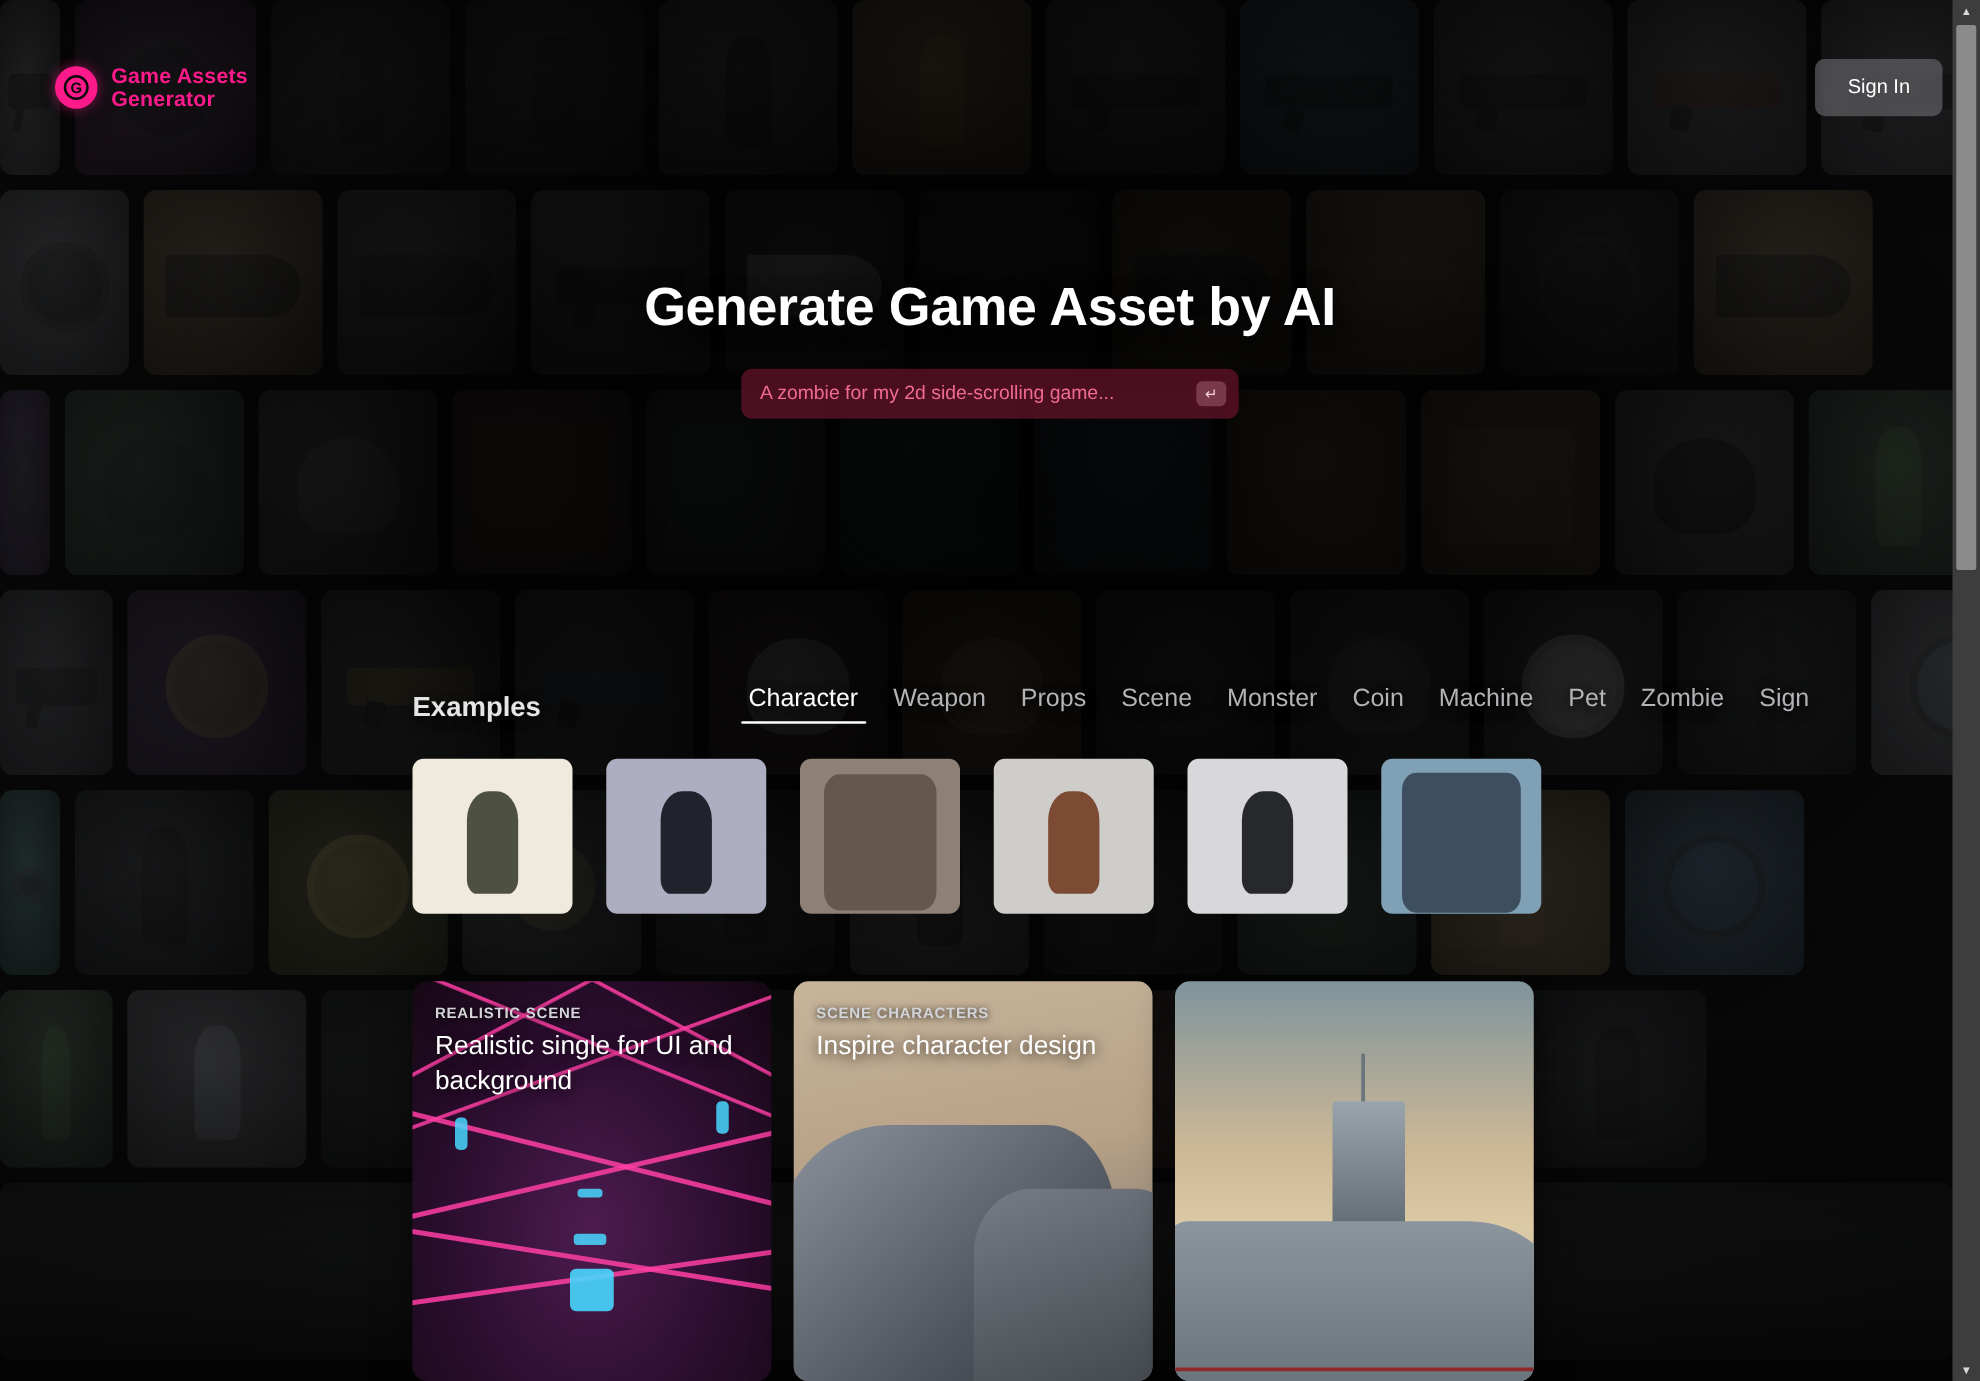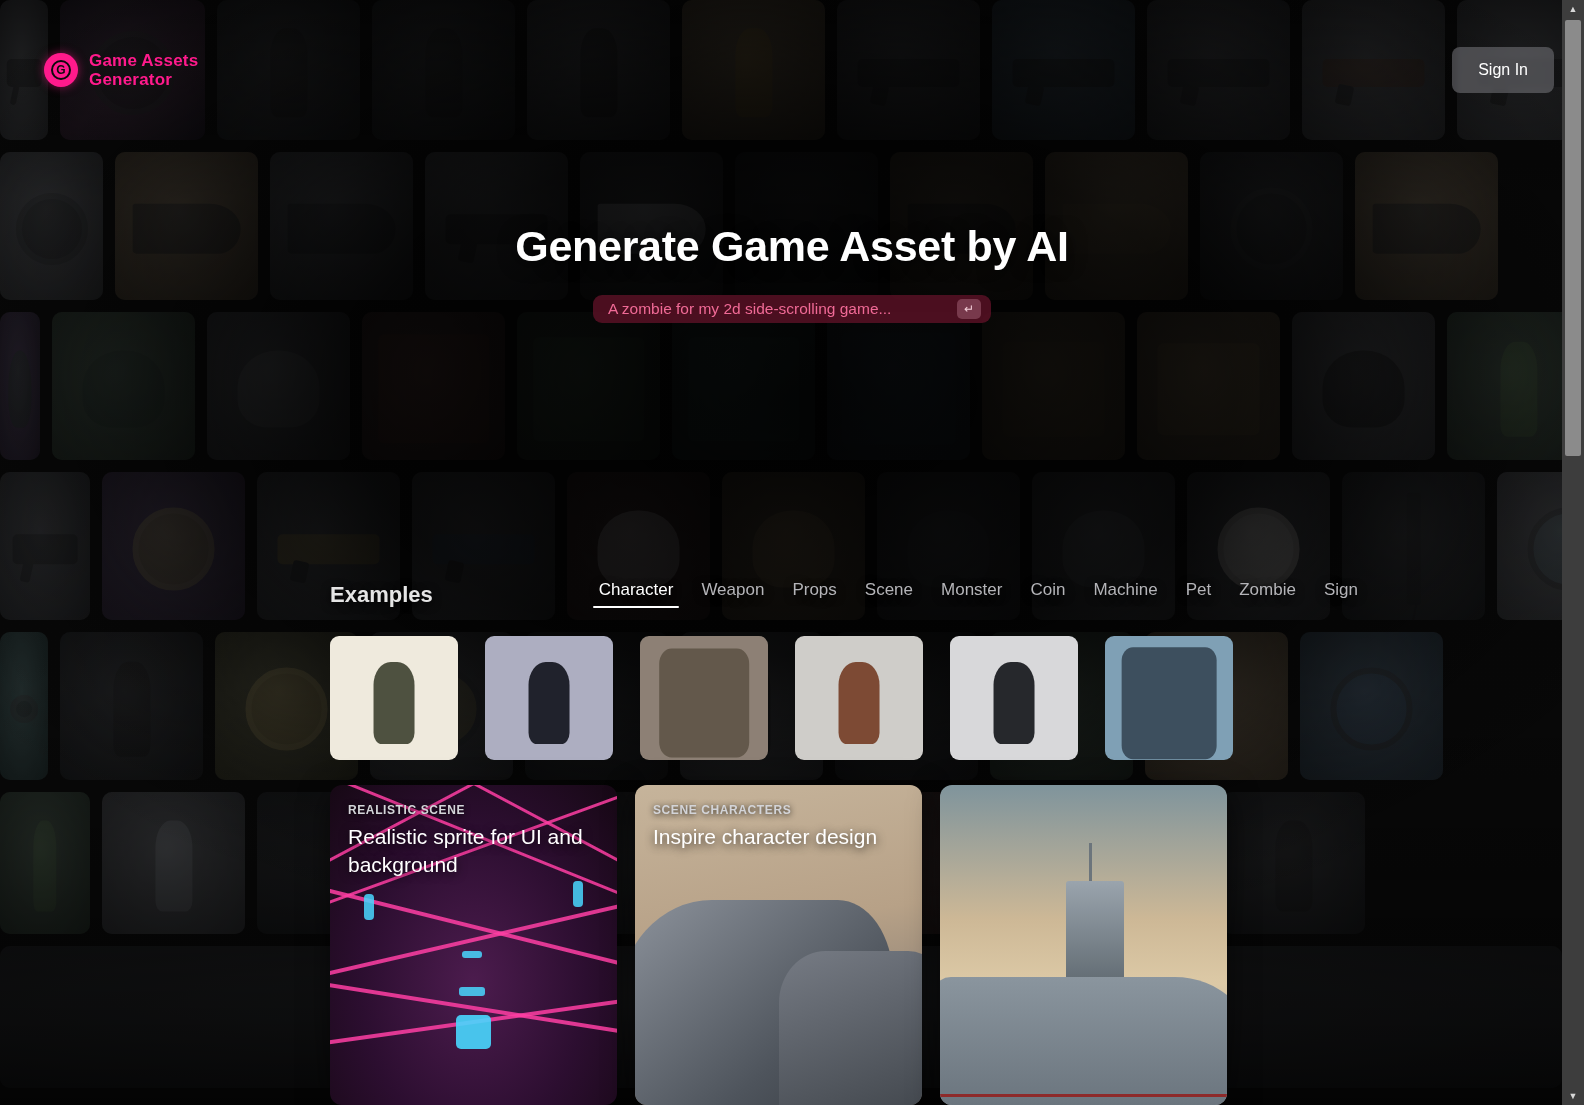--- a/index.html
+++ b/index.html
@@ -105,21 +105,21 @@
   .hero h1 {
     color:#fff; font-size:43px; font-weight:bold; letter-spacing:-.3px;
     text-shadow: 0 2px 18px rgba(0,0,0,.85);
   }
   .hero p {
     margin: 14px auto 0; width: 600px;
     color:#e9e9ec; font-size:19px; line-height:1.45;
     text-shadow: 0 2px 12px rgba(0,0,0,.9);
   }
   .promptbar {
-    margin: 24px auto 0; width: 398px; height: 28px;
+    margin: 24px auto 0; width: 398px; height: 40px;
     background: rgba(96,18,40,0.78);
     border-radius: 9px;
     display:flex; align-items:center; justify-content:space-between;
     padding: 0 10px 0 15px;
     cursor:text;
   }
   .promptbar .ph { color:#f06a96; font-size:15.5px; }
   .enterbtn {
     width:24px;height:20px;border-radius:5px;
     background: rgba(175,110,130,0.45);
@@ -130,24 +130,23 @@
   
   .examples { position:absolute; top:548px; left:0; right:0; z-index:18; }
   .ex-head {
     display:flex; align-items:flex-end;
     padding: 0 330px;
     gap: 0;
   }
   .ex-title { color:#e5e5e5; font-size:22px; font-weight:bold; text-shadow:0 2px 10px rgba(0,0,0,.9); }
   .ex-tabs { display:flex; gap:0; margin-left: 152px; align-items:flex-end; }
   .ex-tab {
-    color:#b4b4b8; font-size:17px; padding: 0 14px 8px; cursor:pointer;
+    color:#b4b4b8; font-size:20px; padding: 0 14px 8px; cursor:pointer;
     text-shadow:0 2px 10px rgba(0,0,0,.95); white-space:nowrap;
     position:relative;
-    margin-top:32px;
   }
   .ex-tab.active { color:#fff; }
   .ex-tab.active::after {
     content:""; position:absolute; left:8px; right:8px; bottom:0;
     height:2px; background:#fff; border-radius:2px;
   }
   .ex-cards {
     display:flex; gap:27px; justify-content:flex-start;
     padding-left: 330px; margin-top: 28px;
   }
@@ -511,21 +510,21 @@
         <div class="beam" style="right:-10%;top:52%;width:160%;height:4px;transform:rotate(-13deg);"></div>
         <div class="beam" style="right:-10%;top:76%;width:160%;height:4px;transform:rotate(-8deg);"></div>
         <div class="beam c" style="left:46%;top:52%;width:7%;height:7px;border-radius:3px;"></div>
         <div class="beam c" style="left:45%;top:63%;width:9%;height:9px;border-radius:3px;"></div>
         <div class="beam c" style="left:44%;top:72%;width:12%;height:34px;border-radius:5px;opacity:.9;"></div>
         <div class="beam c" style="left:12%;top:34%;width:10px;height:26px;border-radius:4px;"></div>
         <div class="beam c" style="right:12%;top:30%;width:10px;height:26px;border-radius:4px;"></div>
       </div>
       <div class="fc-text">
         <div class="fc-eyebrow">REALISTIC SCENE</div>
-        <div class="fc-title">Realistic sprite for UI and background</div>
+        <div class="fc-title">Realistic single for UI and background</div>
       </div>
     </div>
 
     <div class="fcard fc-mecha">
       <div class="fc-inner">
         <div class="mass"></div>
         <div class="mass2"></div>
       </div>
       <div class="fc-text">
         <div class="fc-eyebrow">SCENE CHARACTERS</div>

